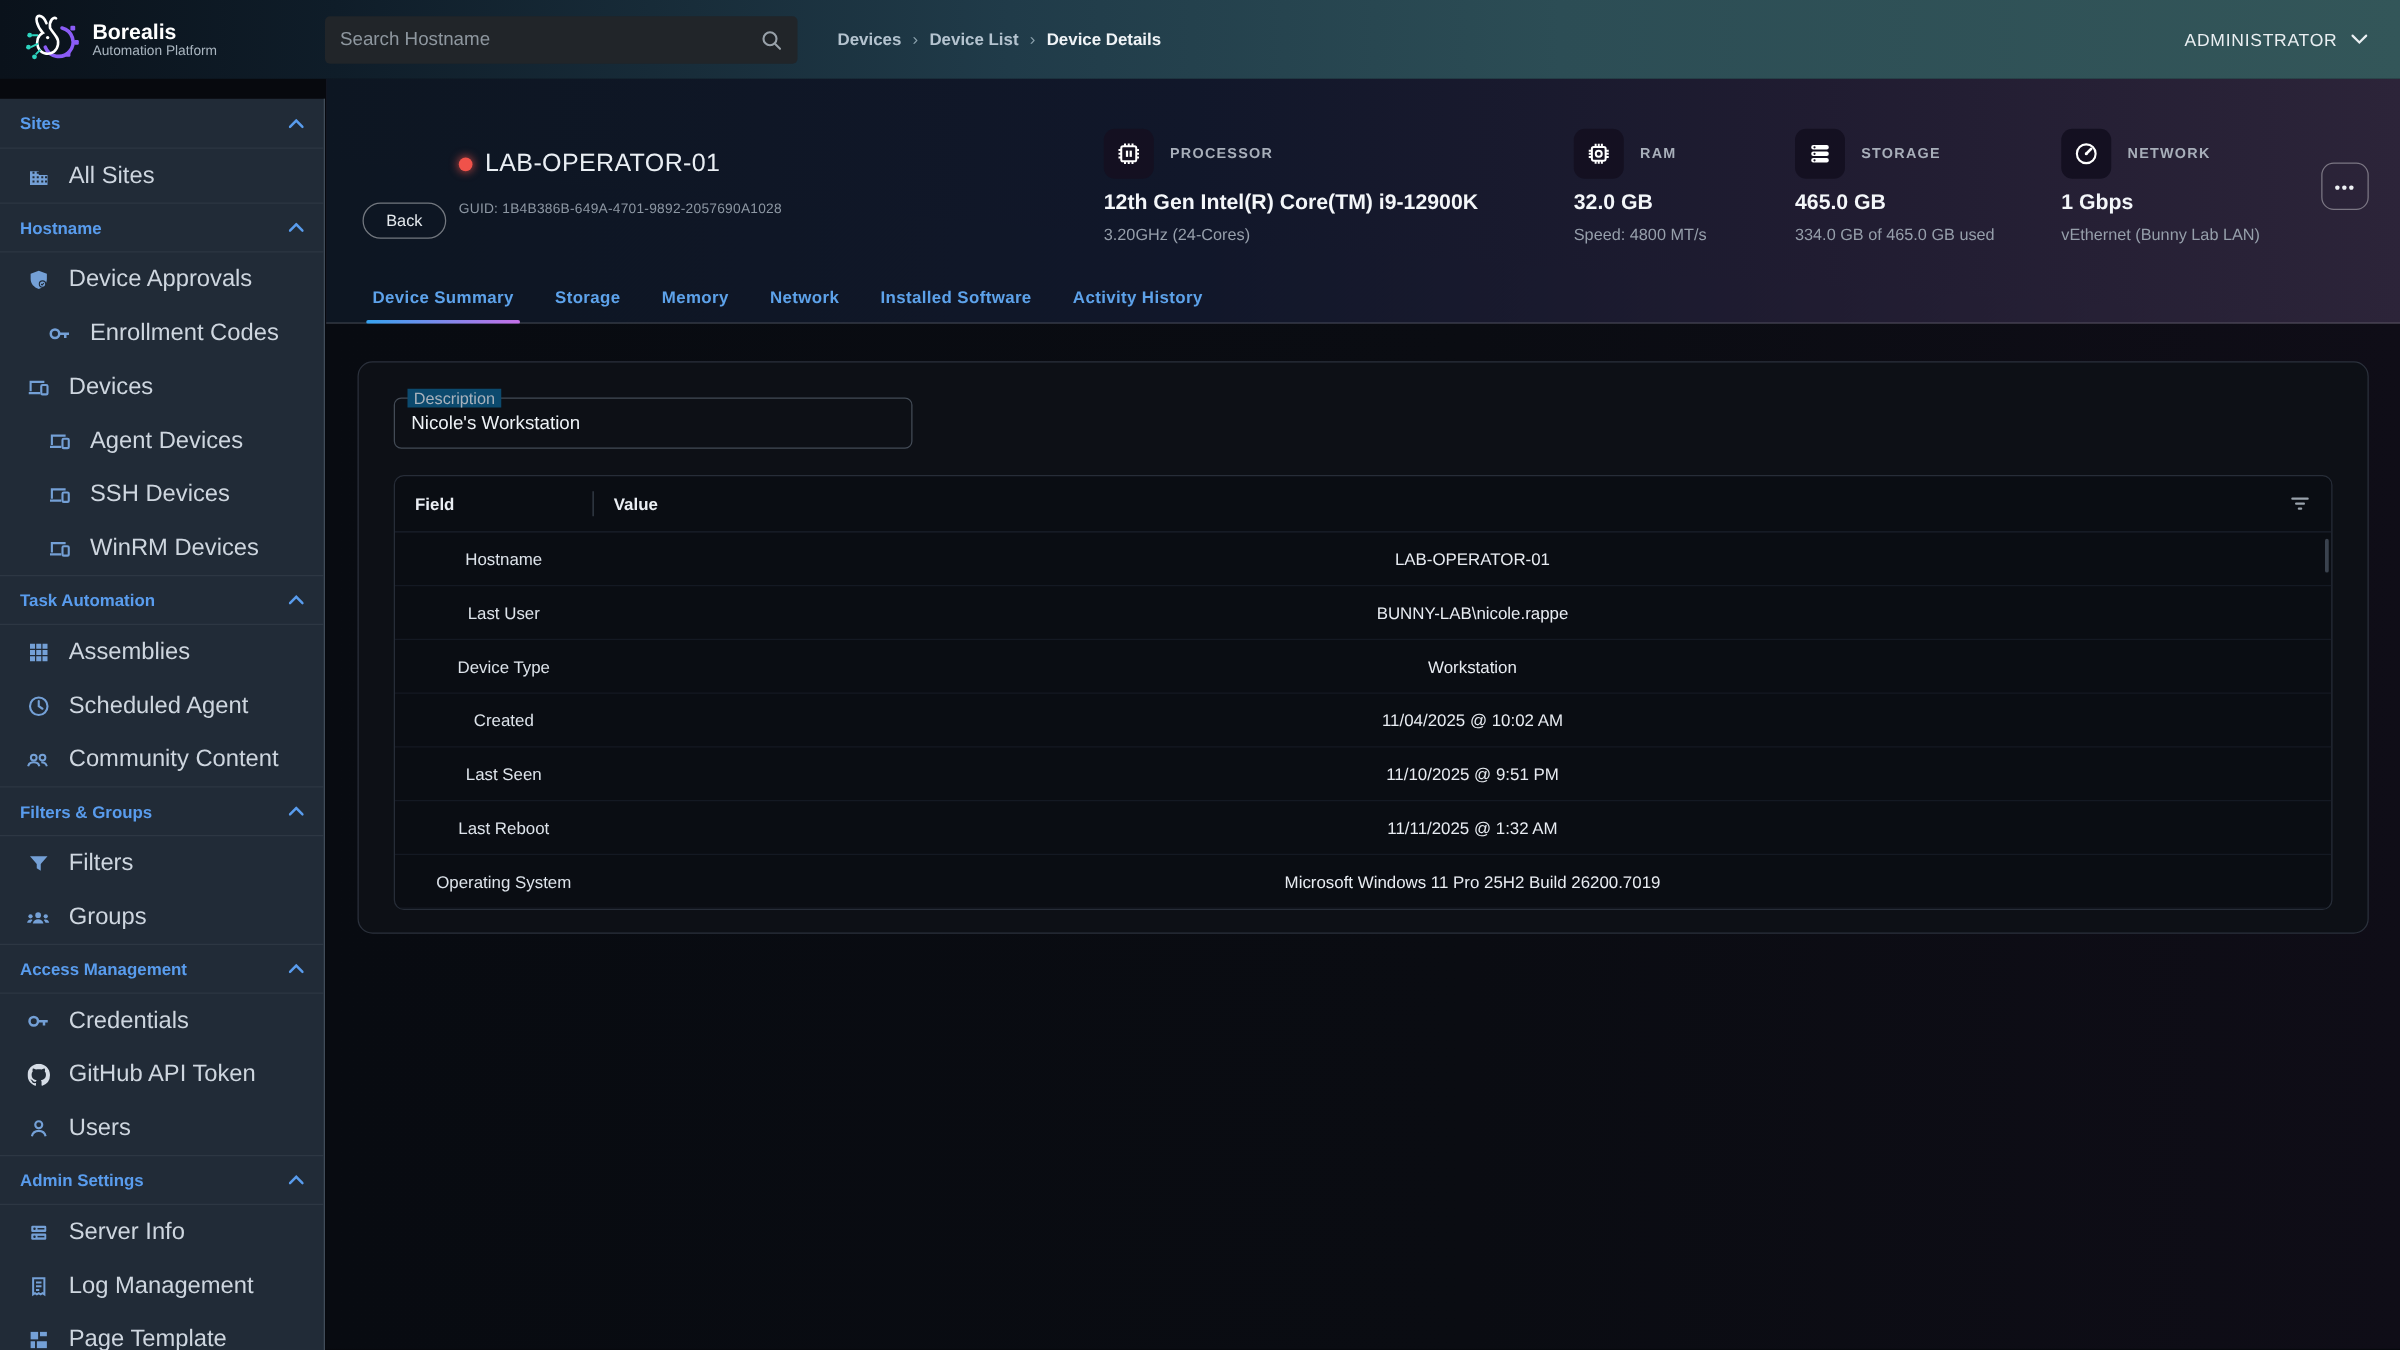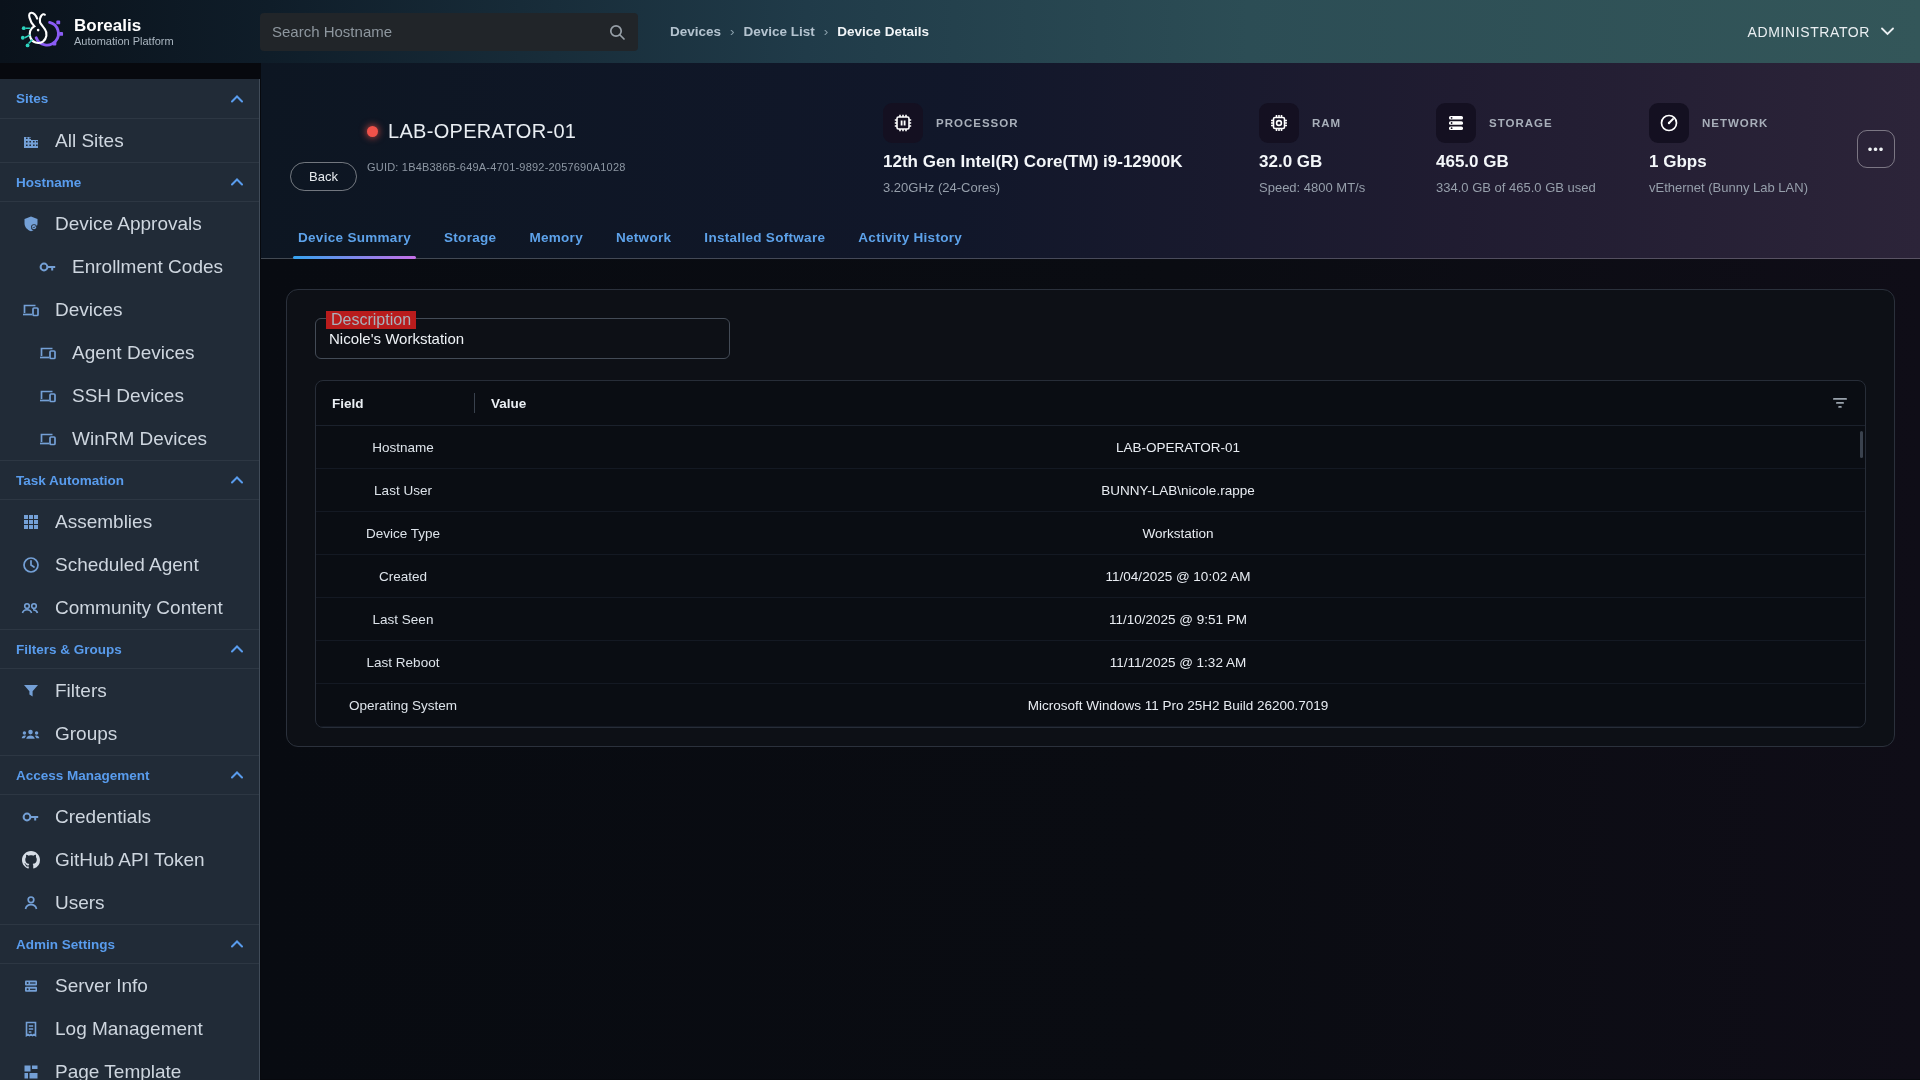--- a/index.html
+++ b/index.html
@@ -75,22 +75,22 @@
     height:3px; border-radius:2px;
     background:linear-gradient(90deg,#36a3f0 0%,#c56fe8 100%); }
 
   .content { position:relative; height:820px;
     background:linear-gradient(90deg,#080b11 0%,#0a0c12 55%,#0f0d17 100%); }
   .card { position:absolute; left:25px; top:30px; width:1609px; height:458px;
     background:#0d1016; border:1px solid #2b313c; border-radius:12px; padding:25px 28px; }
 
   .desc-field { position:relative; width:415px; height:41px;
     border:1px solid #434b56; border-radius:6px; margin-top:3px; }
-  .desc-field label { position:absolute; top:-8px; left:10px; background:#b91c1c;
-    padding:0 5px; font-size:16px; color:#a9b2bc; }
+  .desc-field label { position:absolute; top:-8px; left:10px; background:#0c4a6e;
+    padding:0 5px; font-size:13px; color:#a9b2bc; }
   .desc-field input { width:100%; height:100%; background:transparent; border:none;
     outline:none; color:#eef2f6; font-size:15px; padding-left:13px; }
 
   .table { margin-top:21px; border:1px solid #272d38; border-radius:8px;
     background:#0a0d13; overflow:hidden; position:relative; }
   .t-head { display:flex; align-items:center; height:45px;
     border-bottom:1px solid #1b212c; font-weight:bold; font-size:13.5px; color:#eaeef3; }
   .t-col-field { width:158px; padding-left:16px; flex-shrink:0; }
   .t-sep { width:1px; height:20px; background:#39414d; }
   .t-col-value { flex:1; padding-left:16px; }

